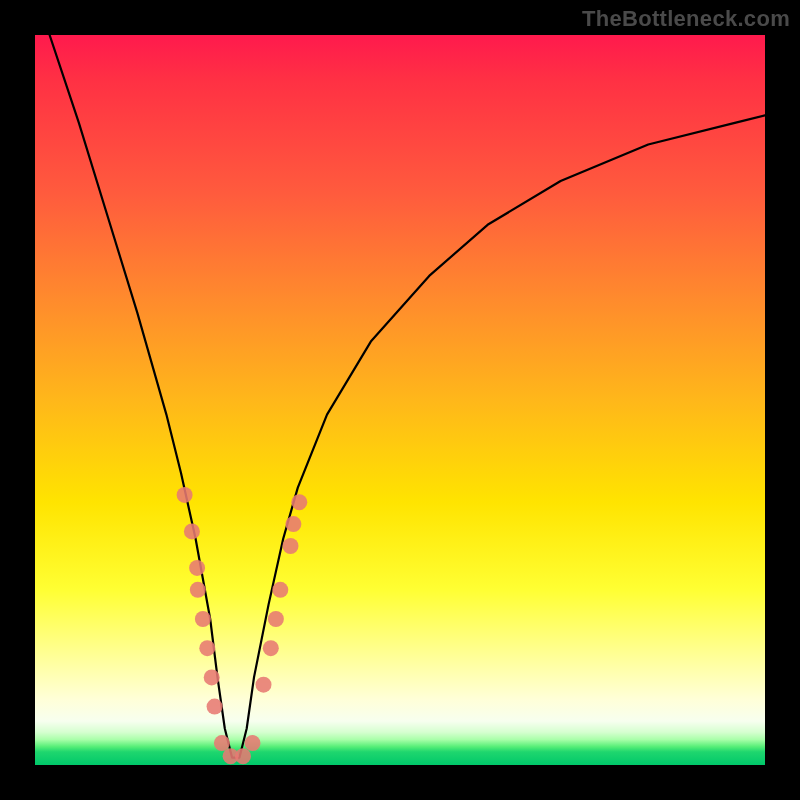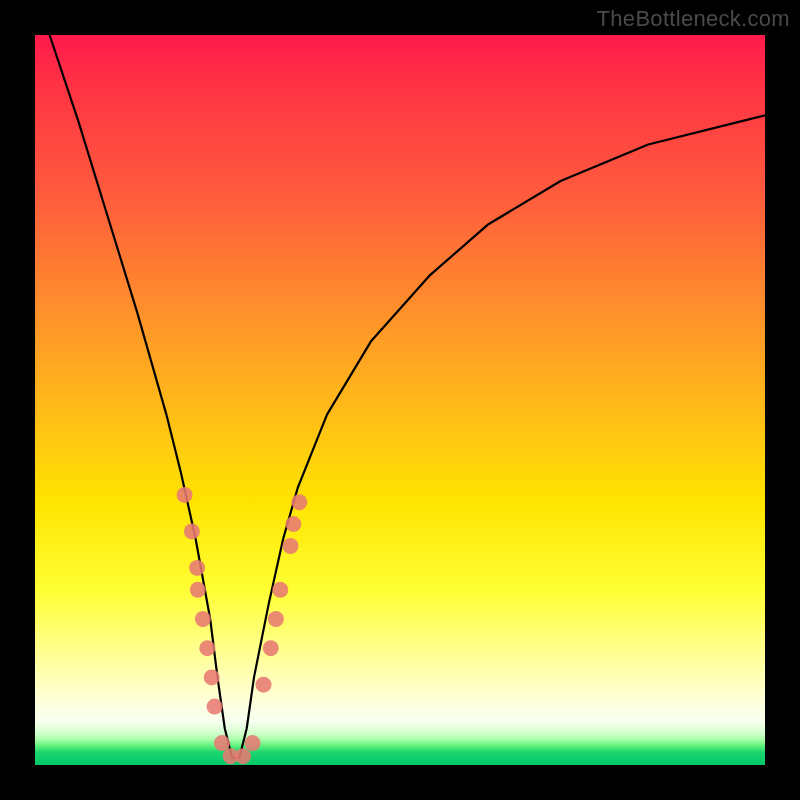--- a/index.html
+++ b/index.html
@@ -44,21 +44,21 @@
       #1fd66e 98.2%,
       #00c86a 100%
     );
   }
   .watermark {
     position: absolute;
     top: 6px;
     right: 10px;
     color: #4a4a4a;
     font-size: 22px;
-    font-weight: 400;
+    font-weight: 700;
     letter-spacing: 0.3px;
     user-select: none;
   }
   svg.curve {
     position: absolute;
     top: 0;
     left: 0;
   }
 </style>
 </head>

